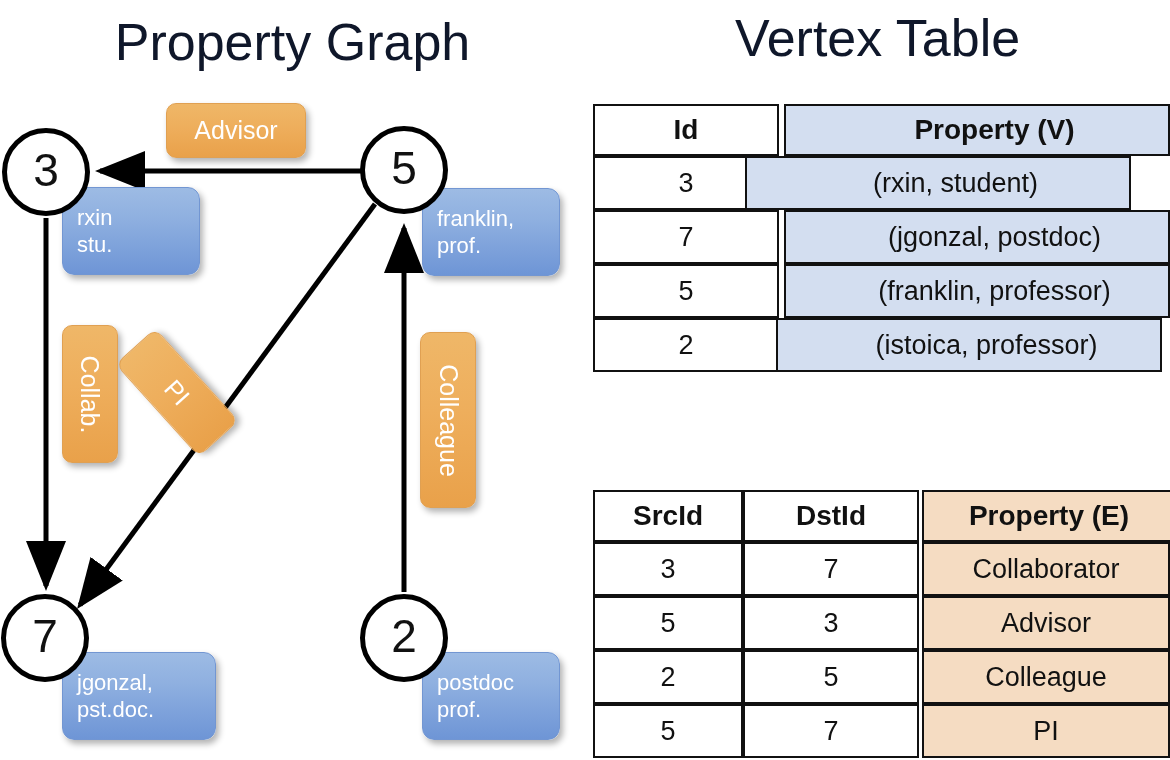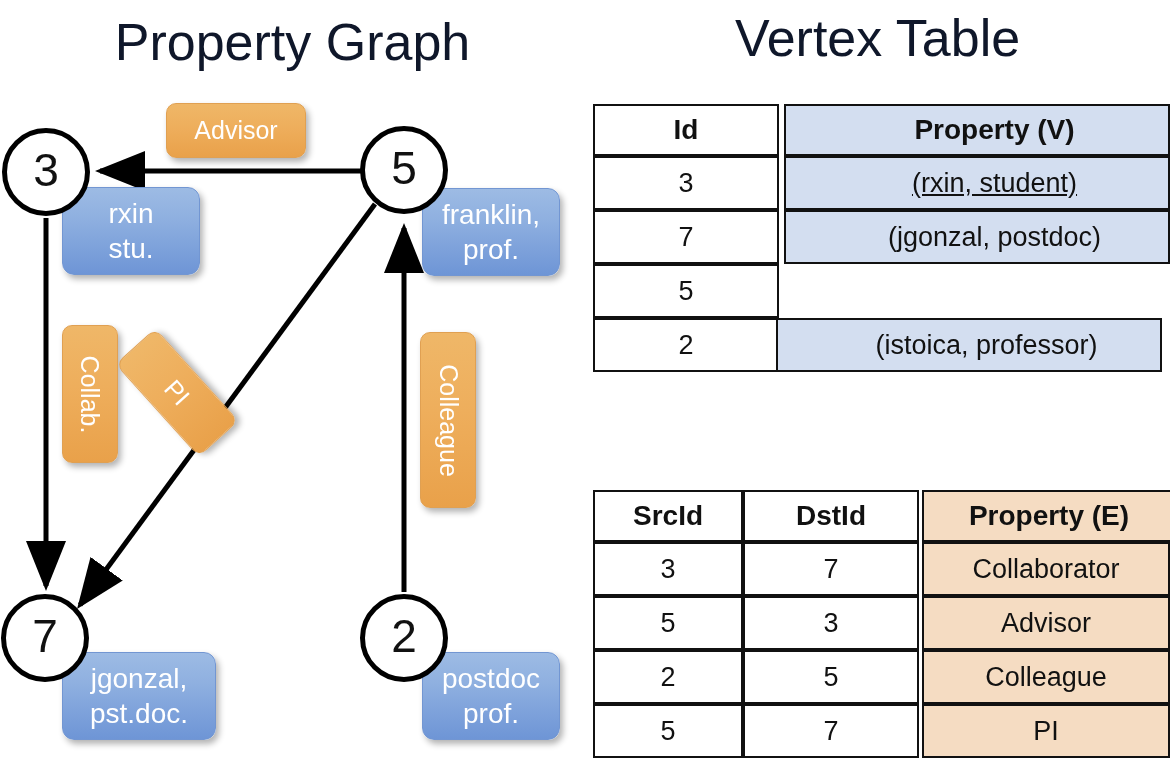--- a/index.html
+++ b/index.html
@@ -53,24 +53,23 @@
     font-family:"Liberation Sans", sans-serif;
     font-weight:300;
     display:flex;
     flex-direction:column;
     justify-content:center;
     box-shadow:3px 4px 6px rgba(0,0,0,0.30);
   }
   .prop-box.blue{
     background:linear-gradient(180deg,#9dbbe4 0%,#8fb0e0 35%,#6e95d6 100%);
     border:1px solid #7296d2;
-    font-size:28px;
+    font-size:22px;
     padding:0 14px;
     line-height:1.25;
-    align-items:center;
   }
   .prop-box.blue .ln{display:block;}
 
   .edge-label{
     position:absolute;
     border-radius:10px;
     box-sizing:border-box;
     color:#ffffff;
     font-family:"Liberation Sans", sans-serif;
     font-weight:300;
@@ -185,26 +184,27 @@
   </div>
 
   <div class="title" id="title-vertex-table">Vertex Table</div>
 
   <div class="tbl" id="vertex-table" style="left:0;top:0;width:1170px;height:552px;">
 
     <div class="cell hdr white" style="left:593px;top:104px;width:186px;height:52px;">Id</div>
     <div class="cell hdr blue" style="left:784px;top:104px;width:386px;height:52px;">Property (V)</div>
 
     <div class="cell white" style="left:593px;top:156px;width:186px;height:54px;">3</div>
-    <div class="cell blue" style="left:784px;top:156px;width:386px;height:54px;text-decoration:underline;">(rxin, student)</div>
+    <div class="cell blue" style="left:745px;top:156px;width:386px;height:54px;">(rxin, student)</div>
 
     <div class="cell white" style="left:593px;top:210px;width:186px;height:54px;">7</div>
     <div class="cell blue" style="left:784px;top:210px;width:386px;height:54px;">(jgonzal, postdoc)</div>
 
     <div class="cell white" style="left:593px;top:264px;width:186px;height:54px;">5</div>
+    <div class="cell blue" style="left:784px;top:264px;width:386px;height:54px;">(franklin, professor)</div>
 
     <div class="cell white" style="left:593px;top:318px;width:186px;height:54px;">2</div>
     <div class="cell blue" style="left:776px;top:318px;width:386px;height:54px;">(istoica, professor)</div>
   </div>
 
 
   <div class="tbl" id="edge-table" style="left:0;top:0;width:1170px;height:760px;">
 
     <div class="cell hdr white" style="left:743px;top:490px;width:176px;height:52px;">DstId</div>
     <div class="cell hdr white" style="left:593px;top:490px;width:150px;height:52px;">SrcId</div>

